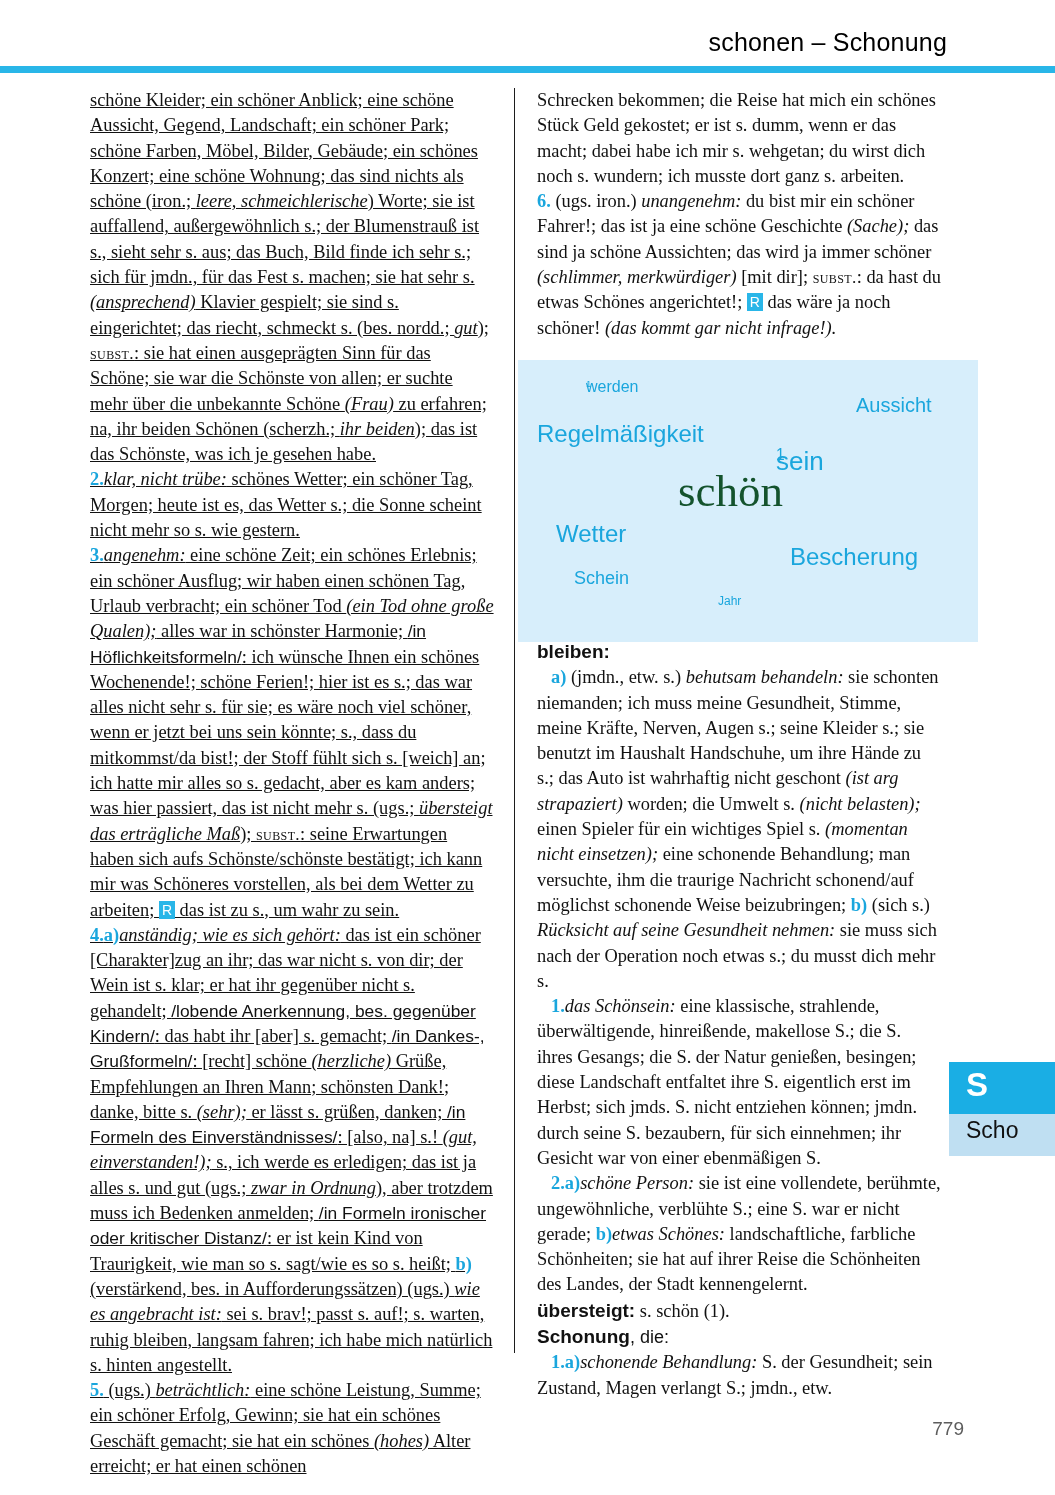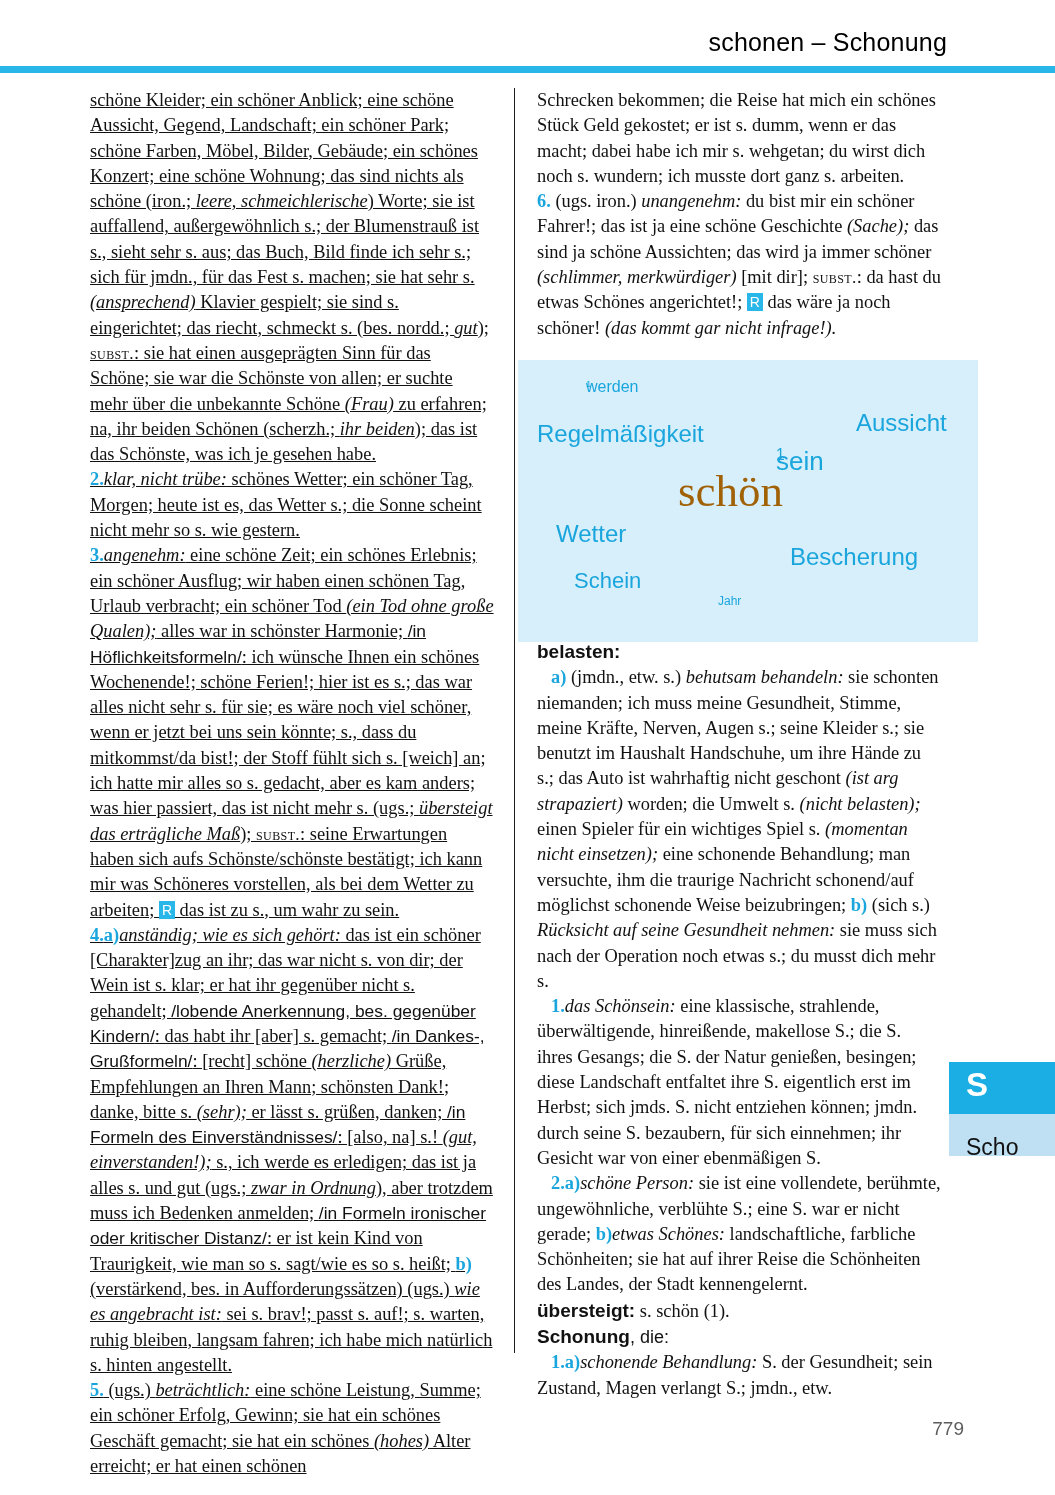--- a/index.html
+++ b/index.html
@@ -115,21 +115,21 @@
     background: #d7eefb;
   }
   .cloud span {
     position: absolute;
     font-family: "Liberation Sans", sans-serif;
     white-space: nowrap;
     color: #1aa6dd;
   }
   .cloud .center {
     font-family: "Liberation Serif", serif;
-    color: #a16207;
+    color: #14532d;
     font-size: 45px;
   }
   .cloud .sup { font-size: 0.6em; vertical-align: 6px; }
 
   
   .thumb {
     position: absolute;
     left: 949px;
     top: 1062px;
     width: 106px;
@@ -144,21 +144,21 @@
     font-weight: bold;
     padding: 4px 0 0 17px;
     box-sizing: border-box;
   }
   .thumb-bot {
     height: 42px;
     background: #bfdff2;
     color: #111111;
     font-family: "Liberation Sans", sans-serif;
     font-size: 23px;
-    padding: 20px 0 0 17px;
+    padding: 3px 0 0 17px;
     box-sizing: border-box;
   }
 
   
   .folio {
     position: absolute;
     left: 0;
     top: 1418px;
     width: 1055px;
     text-align: right;
@@ -194,42 +194,42 @@
   </div>
 
   <div class="col col-right">
 
     <p class="blk">Schrecken bekommen; die Reise hat mich ein schönes Stück Geld gekostet; er ist s. dumm, wenn er das macht; dabei habe ich mir s. wehgetan; du wirst dich noch s. wundern; ich musste dort ganz s. arbeiten.</p>
 
     <p class="blk"><span class="num">6.</span><span> (ugs. iron.) </span><span class="it">unangenehm:</span><span> du bist mir ein schöner Fahrer!; das ist ja eine schöne Geschichte </span><span class="it">(Sache);</span><span> das sind ja schöne Aussichten; das wird ja immer schöner </span><span class="it">(schlimmer, merkwürdiger)</span><span> [mit dir]; </span><span class="sc">subst.</span><span>: da hast du etwas Schönes angerichtet!; </span><span class="rbadge">R</span><span> das wäre ja noch schöner! </span><span class="it">(das kommt gar nicht infrage!).</span></p>
 
     <div style="height:298px"></div>
 
-    <p class="blk"><span class="hw">belasten:</span></p>
+    <p class="blk"><span class="hw">bleiben:</span></p>
     <p class="blk"><span class="indent"></span><span class="sub">a)</span><span> (jmdn., etw. s.) </span><span class="it">behutsam behandeln:</span><span> sie schonten niemanden; ich muss meine Gesundheit, Stimme, meine Kräfte, Nerven, Augen s.; seine Kleider s.; sie benutzt im Haushalt Handschuhe, um ihre Hände zu s.; das Auto ist wahrhaftig nicht geschont </span><span class="it">(ist arg strapaziert)</span><span> worden; die Umwelt s. </span><span class="it">(nicht belasten);</span><span> einen Spieler für ein wichtiges Spiel s. </span><span class="it">(momentan nicht einsetzen);</span><span> eine schonende Behandlung; man versuchte, ihm die traurige Nachricht schonend/auf möglichst schonende Weise beizubringen; </span><span class="sub">b)</span><span> (sich s.) </span><span class="it">Rücksicht auf seine Gesundheit nehmen:</span><span> sie muss sich nach der Operation noch etwas s.; du musst dich mehr s.</span></p>
 
     <p class="blk"><span class="indent"></span><span class="num">1.</span><span class="it">das Schönsein:</span><span> eine klassische, strahlende, überwältigende, hinreißende, makellose S.; die S. ihres Gesangs; die S. der Natur genießen, besingen; diese Landschaft entfaltet ihre S. eigentlich erst im Herbst; sich jmds. S. nicht entziehen können; jmdn. durch seine S. bezaubern, für sich einnehmen; ihr Gesicht war von einer ebenmäßigen S.</span></p>
     <p class="blk"><span class="indent"></span><span class="num">2.</span><span class="sub">a)</span><span class="it">schöne Person:</span><span> sie ist eine vollendete, berühmte, ungewöhnliche, verblühte S.; eine S. war er nicht gerade; </span><span class="sub">b)</span><span class="it">etwas Schönes:</span><span> landschaftliche, farbliche Schönheiten; sie hat auf ihrer Reise die Schönheiten des Landes, der Stadt kennengelernt.</span></p>
 
     <p class="blk"><span class="hw">übersteigt:</span><span> s. schön (1).</span></p>
 
     <p class="blk"><span class="hw">Schonung</span><span class="hwreg">, die:</span></p>
     <p class="blk"><span class="indent"></span><span class="num">1.</span><span class="sub">a)</span><span class="it">schonende Behandlung:</span><span> S. der Gesundheit; sein Zustand, Magen verlangt S.; jmdn., etw.</span></p>
 
   </div>
 
   <div class="cloud" id="cloud" style="background: rgb(215, 238, 251);">
     <span class="center" style="left:160px; top:105px;">schön</span>
   <span style="left: 68px; top: 18px; font-size: 16px;"><span class="sup">1</span>werden</span>
-      <span style="left: 338px; top: 34px; font-size: 24px; margin-top: 15px;">Aussicht</span>
+      <span style="left: 338px; top: 34px; font-size: 20px;">Aussicht</span>
       <span style="left: 19px; top: 60px; font-size: 24px;">Regelmäßigkeit</span>
       <span style="left: 258px; top: 86px; font-size: 26px;"><span class="sup">1</span>sein</span>
       <span style="left: 38px; top: 160px; font-size: 24px;">Wetter</span>
       <span style="left: 272px; top: 183px; font-size: 24px;">Bescherung</span>
-      <span style="left: 56px; top: 208px; font-size: 22px;">Schein</span>
+      <span style="left: 56px; top: 208px; font-size: 18px;">Schein</span>
       <span style="left: 200px; top: 234px; font-size: 12px;">Jahr</span>
     </div>
 
   <div class="thumb">
     <div class="thumb-top">S</div>
     <div class="thumb-bot">Scho</div>
   </div>
 
   <div class="folio">779</div>
 

